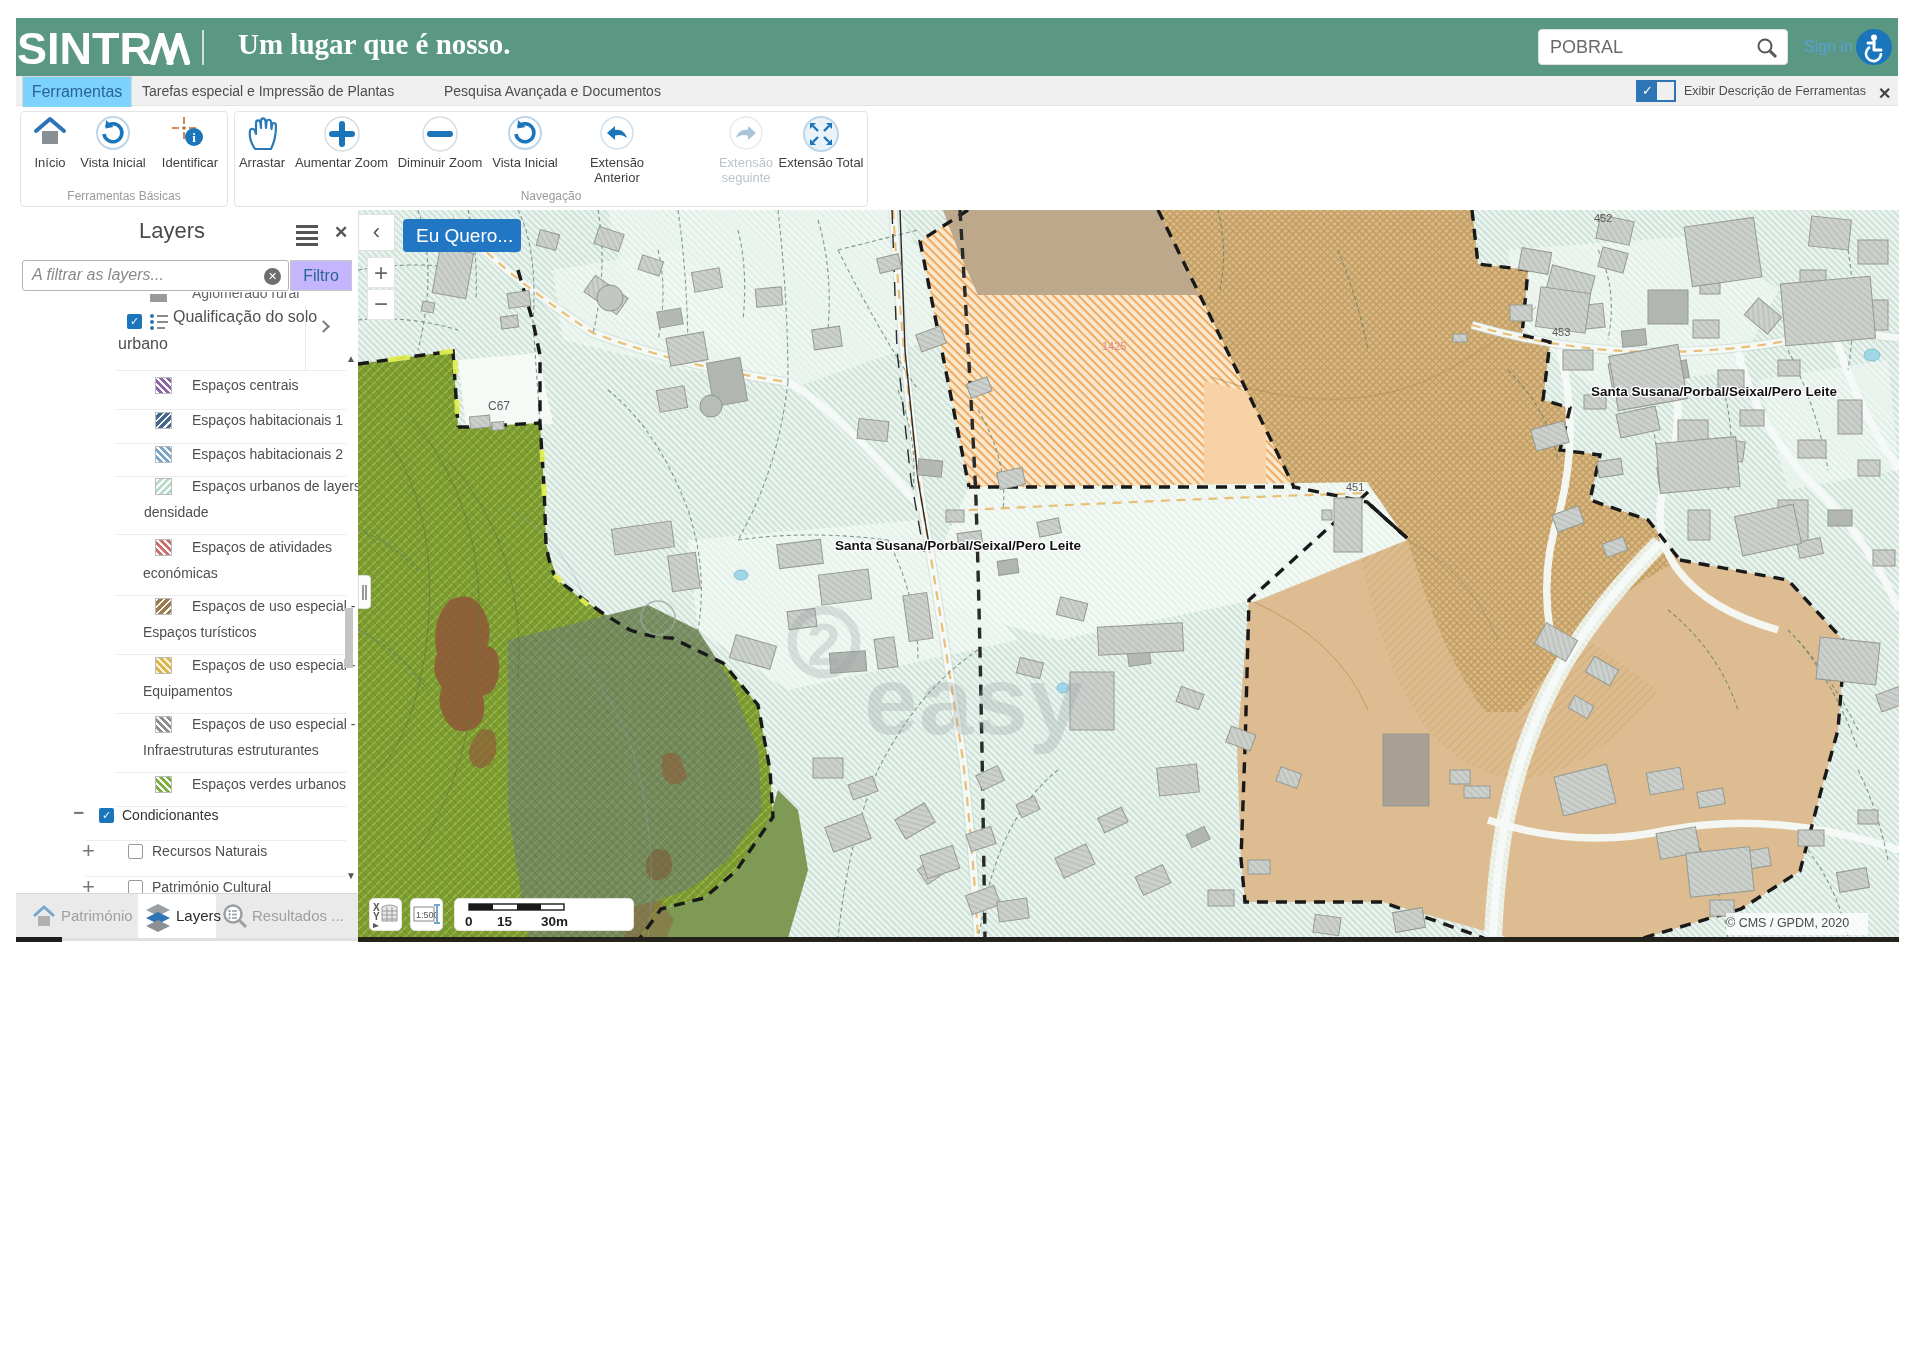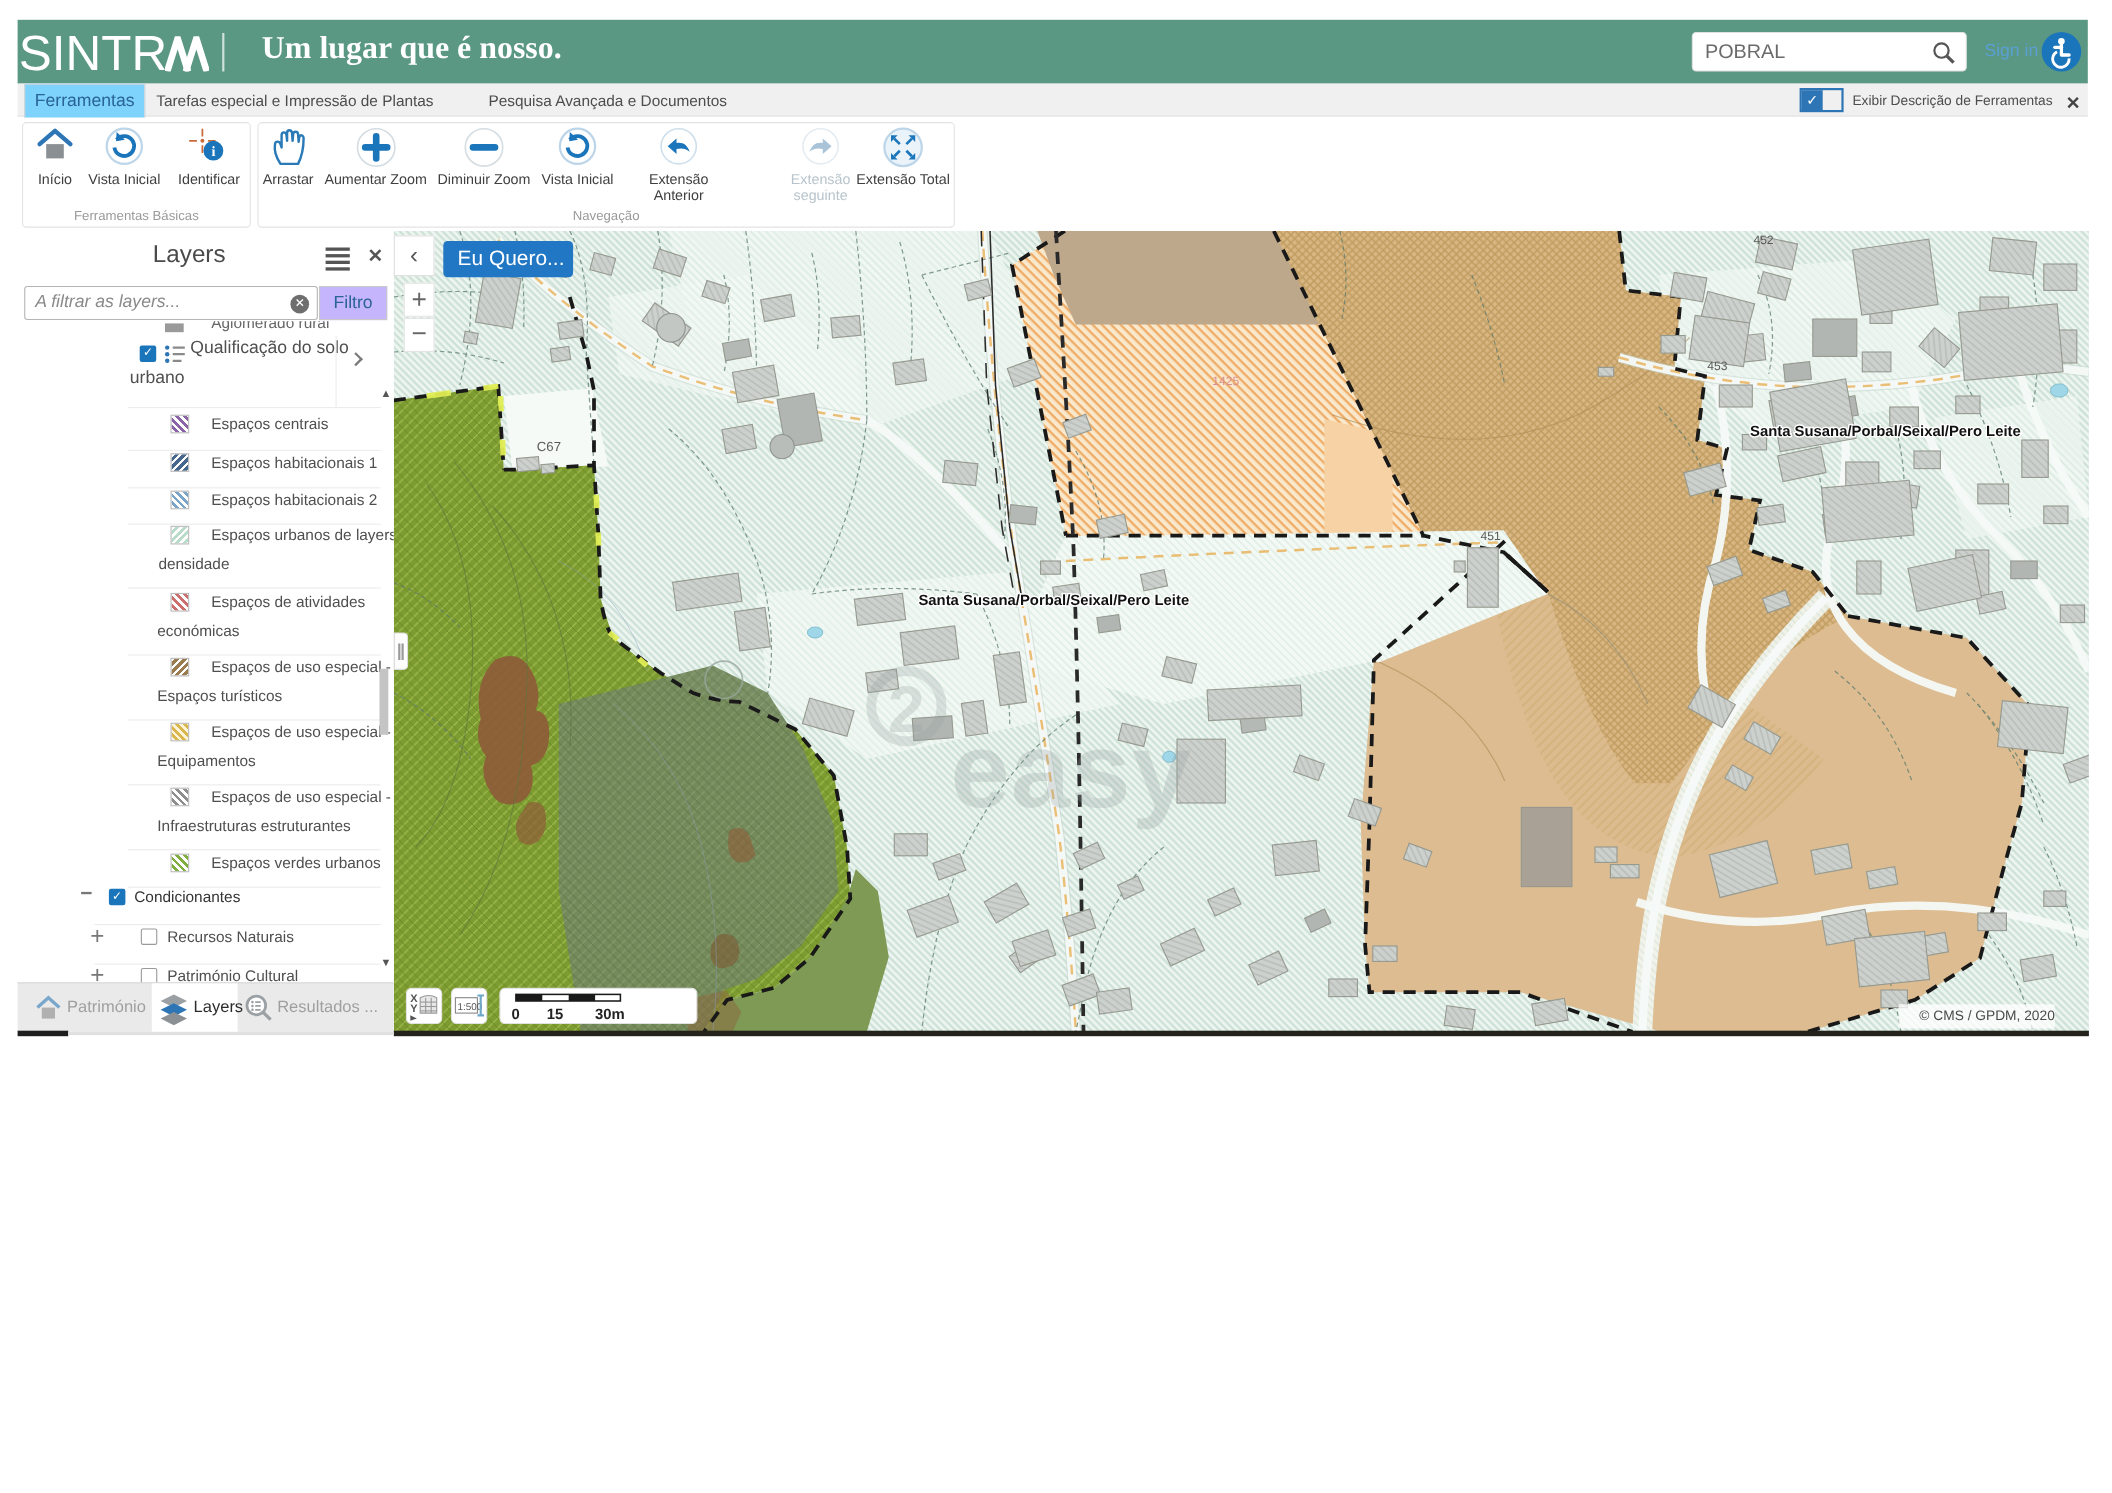--- a/index.html
+++ b/index.html
@@ -1,20 +1,20 @@
 <!DOCTYPE html>
 <html><head>
 <meta charset="utf-8">
 <style>
 *{margin:0;padding:0;box-sizing:border-box}
 html,body{width:1920px;height:1357px;background:#fff;font-family:"Liberation Sans",sans-serif;overflow:hidden}
 #app{position:absolute;left:16px;top:18px;width:1883px;height:924px}
 
 #hdr{position:absolute;left:0;top:0;width:1882px;height:58px;background:#5b9883}
-#logo{position:absolute;left:1px;top:5px;color:#fff;font-size:45px;font-weight:normal;letter-spacing:0px}
+#logo{position:absolute;left:1px;top:5px;color:#fff;font-size:45px;font-weight:bold;letter-spacing:0px}
 #hdiv{position:absolute;left:186px;top:12px;width:2px;height:35px;background:#cfe2da}
 #slogan{position:absolute;left:222px;top:10px;color:#fff;font-family:"Liberation Serif",serif;font-size:29px;font-weight:bold}
 #srch{position:absolute;left:1522px;top:11px;width:250px;height:36px;background:#fff;border-radius:4px;border:1px solid #e0e0e0}
 #srch span{position:absolute;left:11px;top:7px;font-size:18px;color:#6a6a6a}
 #signin{position:absolute;left:1788px;top:20px;color:#5a9fd4;font-size:16px}
 #acc{position:absolute;left:1840px;top:11px;width:36px;height:36px;border-radius:50%;background:#1b75bb}
 
 #tabs{position:absolute;left:0;top:58px;width:1882px;height:30px;background:#f0f0f0;border-bottom:1px solid #e2e2e2}
 .tab{position:absolute;top:0;height:30px;font-size:16px;color:#4d4d4d;padding-top:6px}
 #tab1{left:6px;width:110px;background:#7dd3fc;border:1px solid #d8d8d8;border-bottom:none;color:#2a6395;text-align:center;height:31px}
@@ -628,17 +628,17 @@
   <svg width="178" height="31" viewBox="0 0 178 31">
    <rect x="14" y="5" width="95" height="6" fill="#fff"></rect>
    <rect x="14" y="5" width="24" height="6" fill="#1a1a1a"></rect>
         <rect x="62" y="5" width="24" height="6" fill="#1a1a1a"></rect>
    <rect x="14" y="5" width="95" height="6" fill="none" stroke="#1a1a1a" stroke-width="1.4"></rect>
    <text x="10" y="27" font-size="13.5" font-weight="bold" fill="#222" font-family="Liberation Sans,sans-serif">0</text>
    <text x="42" y="27" font-size="13.5" font-weight="bold" fill="#222" font-family="Liberation Sans,sans-serif">15</text>
    <text x="86" y="27" font-size="13.5" font-weight="bold" fill="#222" font-family="Liberation Sans,sans-serif">30m</text>
   </svg>
  </div>
- <div style="position:absolute;left:1710px;top:895px;width:142px;height:22px;background:rgba(255,255,255,0.75);font-size:12.5px;color:#4a4a4a;text-align:right;line-height:21px;white-space:nowrap">© CMS / GPDM, 2020</div>
+ <div style="position:absolute;left:1710px;top:895px;width:142px;height:22px;background:rgba(255,255,255,0.75);font-size:12.5px;color:#4a4a4a;text-align:left;line-height:21px;white-space:nowrap">© CMS / GPDM, 2020</div>
  <div style="position:absolute;left:0;top:919px;width:46px;height:5px;background:#1f1f1f"></div>
  <div style="position:absolute;left:342px;top:919px;width:1541px;height:5px;background:#23231c"></div>
  <div style="position:absolute;left:46px;top:920px;width:296px;height:3px;background:#e0e0e0"></div>
 </div>
 
 </body></html>

